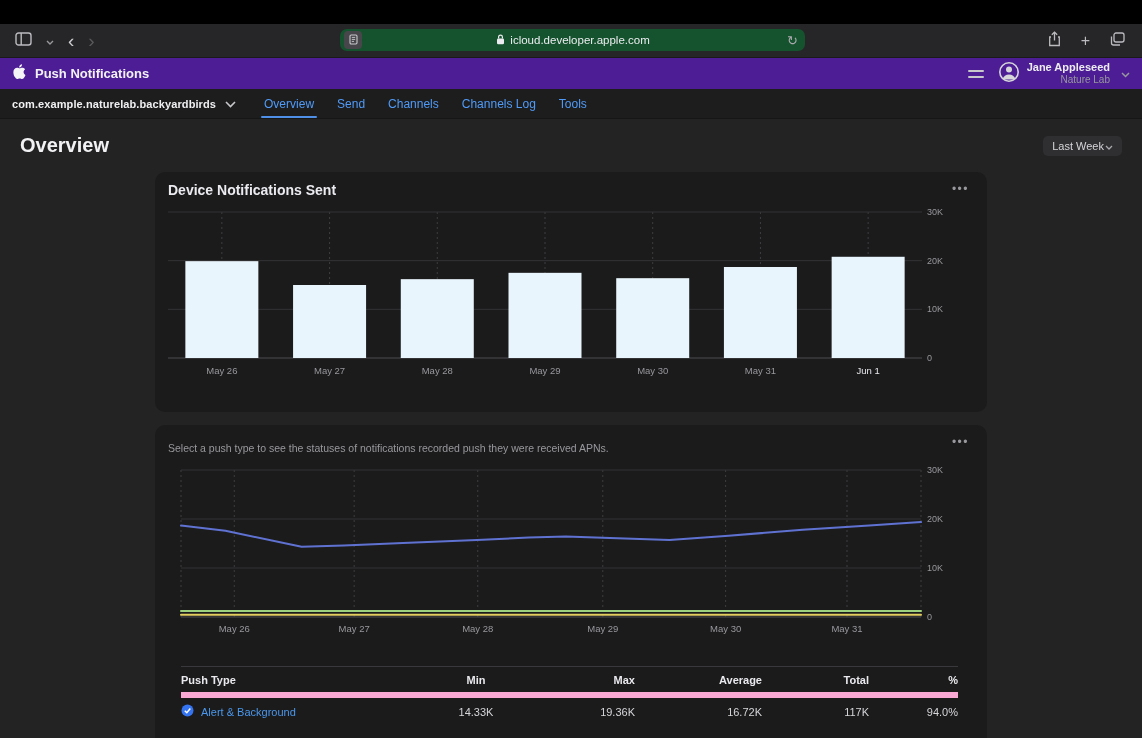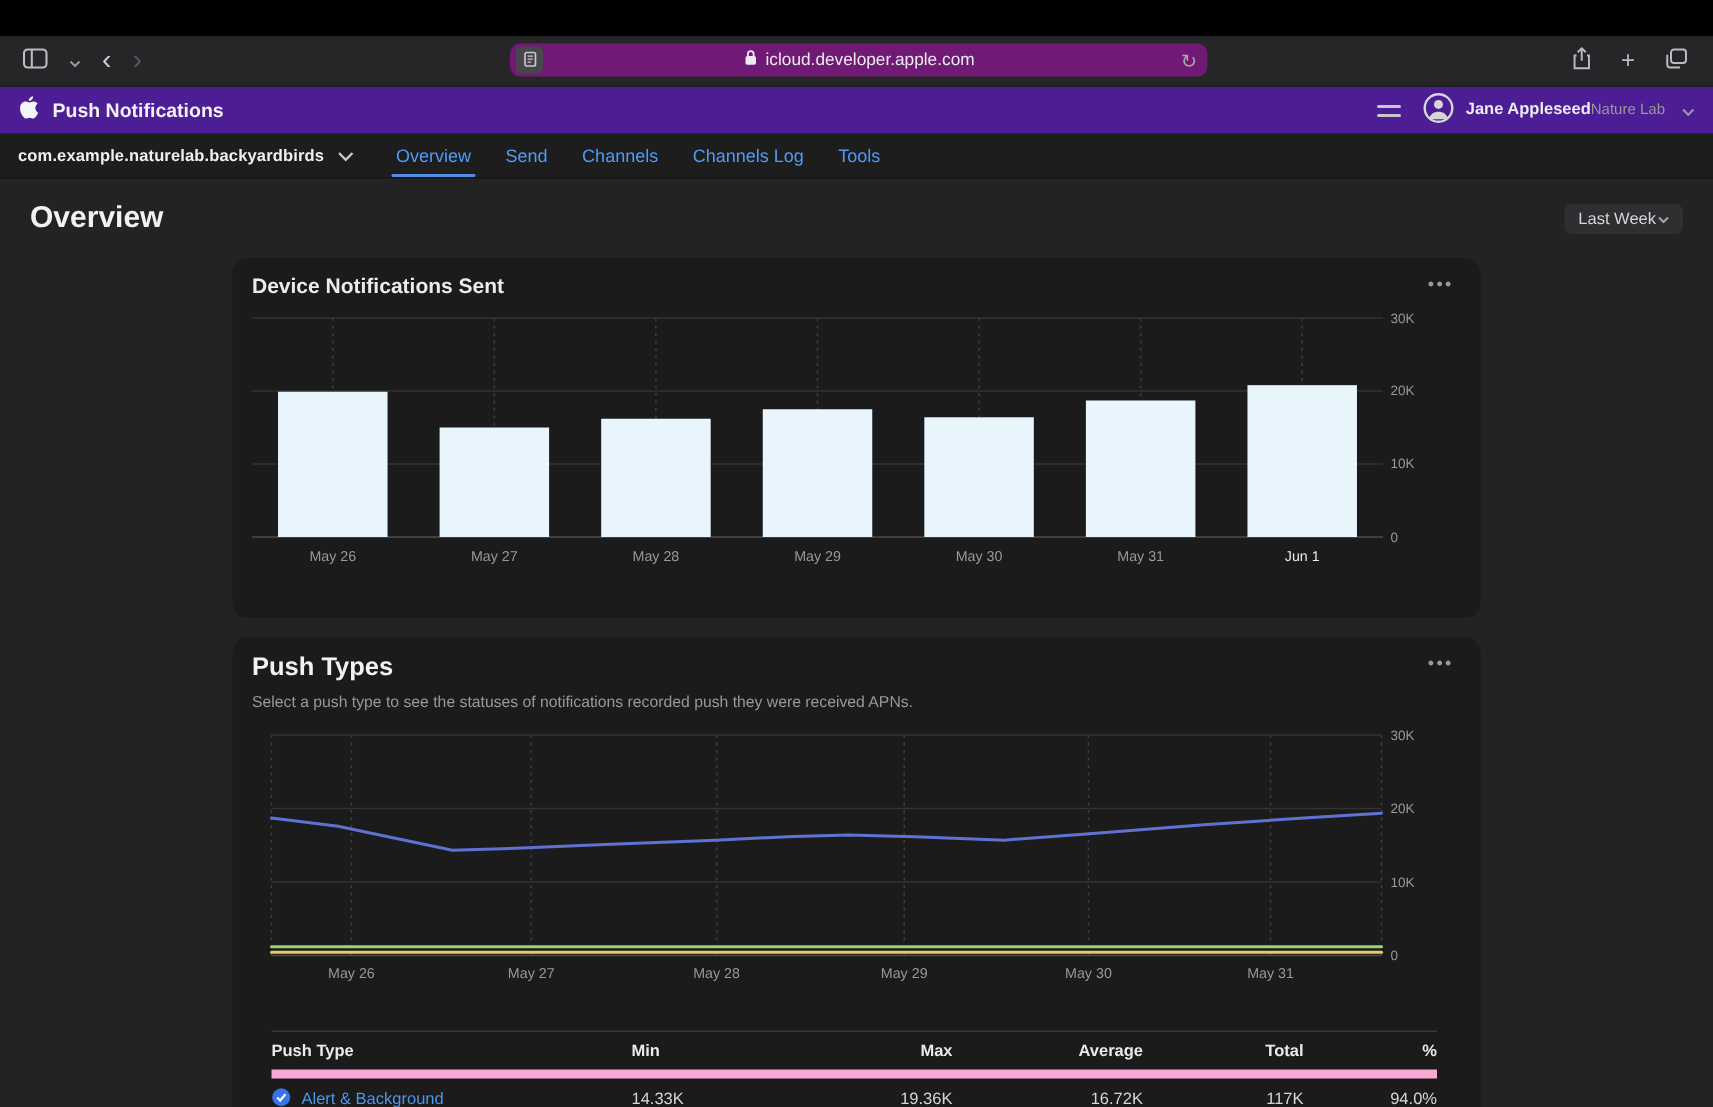--- a/index.html
+++ b/index.html
@@ -14,36 +14,36 @@
   .titlebar{height:24px;background:#000}
 
   
   .toolbar{height:33px;background:#262628;position:relative;border-bottom:1px solid #1a1a1b}
   .tb-left{position:absolute;left:10px;top:0;height:33px;display:flex;align-items:center;gap:4px}
   .icon-btn{background:none;border:none;padding:2px 5px;display:flex;align-items:center;justify-content:center;color:#bcbcc0;cursor:default}
   .nav-glyph{font-size:19px;line-height:1;color:#cfcfd3;font-weight:400}
   .nav-glyph.dim{color:#59595d}
   .url-field{
     position:absolute;left:340px;top:5px;width:465px;height:22px;border-radius:7px;
-    background:#701a75;display:flex;align-items:center;padding:0 4px;box-sizing:border-box;
+    background:#14532d;display:flex;align-items:center;padding:0 4px;box-sizing:border-box;
   }
   .url-left-btn{width:18px;height:18px;border-radius:4px;background:#47474b;border:none;display:flex;align-items:center;justify-content:center;padding:0}
   .url-center{flex:1;display:flex;align-items:center;justify-content:center;gap:5px;color:#ececf0;font-size:11.5px}
   .url-reload{background:none;border:none;color:#a9a9ae;font-size:13px;padding:0 3px}
   .tb-right{position:absolute;right:12px;top:0;height:33px;display:flex;align-items:center;gap:10px}
   .plus-glyph{font-size:16px;color:#bcbcc0;line-height:1}
 
   
   .app-header{height:31px;background:#4c1d95;display:flex;align-items:center;padding:0 12px}
   .app-title{color:#f2f2f5;font-size:13px;font-weight:600;margin-left:8px}
   .hdr-right{margin-left:auto;display:flex;align-items:center;gap:10px}
   .menu-icon{display:flex;flex-direction:column;gap:4px;background:none;border:none;padding:4px}
   .menu-icon i{display:block;width:16px;height:2px;background:#c8c8cc;border-radius:1px}
   .user-chip{display:flex;align-items:center;gap:7px;background:none;border:none;padding:0}
-  .user-text{display:flex;align-items:flex-end;line-height:1.15}
+  .user-text{display:flex;flex-direction:column;align-items:flex-end;line-height:1.15}
   .user-name{color:#ececf0;font-size:11px;font-weight:600}
   .user-org{color:#98989d;font-size:10px}
 
   
   .context-bar{height:29px;background:#1d1d1e;display:flex;align-items:center;padding:0 12px;border-bottom:1px solid #161617}
   .bundle-btn{display:flex;align-items:center;gap:9px;background:none;border:none;padding:0;color:#f0f0f2}
   .bundle-id{font-size:11px;font-weight:700;letter-spacing:.1px}
   .tabs{display:flex;align-items:center;gap:17px;margin-left:25px;height:29px}
   .tab{position:relative;height:29px;display:flex;align-items:center;background:none;border:none;padding:0 3px;color:#509bf8;font-size:12px}
   .tab.active::after{content:"";position:absolute;left:0;right:0;bottom:0;height:2px;background:#4f8fe8;border-radius:1px}
@@ -60,21 +60,21 @@
   .card2-title{color:#f2f2f5;font-size:17px;font-weight:700}
   .card2-sub{color:#98989d;font-size:10.5px;margin-top:7px}
   .chart-wrap{margin-top:10px}
 
   
   .pt-table{margin:24px 0 0 13px;width:777px;font-size:11px}
   .pt-row{display:flex;align-items:center;height:25px}
   .pt-row.head{color:#e9e9ee;font-weight:700;border-top:1px solid #39393d;border-bottom:6px solid #f9a8d4}
   .pt-row.body{color:#d6d6da;height:27px}
   .c-type{flex:1;display:flex;align-items:center;gap:7px}
-  .c-min{width:110px;text-align:left}
+  .c-min{width:110px;text-align:center}
   .c-max{width:104px;text-align:right}
   .c-avg{width:127px;text-align:right}
   .c-total{width:107px;text-align:right}
   .c-pct{width:89px;text-align:right}
   .pt-link{color:#4a97ec}
 </style>
 </head>
 <body>
 
 <div class="titlebar"></div>
@@ -261,21 +261,20 @@
         <text x="592.4285714285714" y="166" text-anchor="middle" font-size="9.5" fill="#98989d">May 31</text>
         <text x="700.1428571428571" y="166" text-anchor="middle" font-size="9.5" fill="#e9e9ee">Jun 1</text>
       </svg>
   </div>
 </div>
 
 <div class="card" style="height:330px">
   <button class="card-more">
     <span>•••</span>
   </button>
-  <div class="card2-title">Push Types</div>
   <div class="card2-sub">Select a push type to see the statuses of notifications recorded push they were received APNs.</div>
   <div class="chart-wrap" style="margin-top:12px">
     <svg id="line-chart" width="806" height="172" viewBox="0 0 806 172">
         <line x1="13" y1="4" x2="13" y2="151" stroke="#3e3e42" stroke-width="1" stroke-dasharray="2 3"></line>
         <line x1="66.28" y1="4" x2="66.28" y2="151" stroke="#3e3e42" stroke-width="1" stroke-dasharray="2 3"></line>
         <line x1="186.16" y1="4" x2="186.16" y2="151" stroke="#3e3e42" stroke-width="1" stroke-dasharray="2 3"></line>
         <line x1="309.74" y1="4" x2="309.74" y2="151" stroke="#3e3e42" stroke-width="1" stroke-dasharray="2 3"></line>
         <line x1="434.79999999999995" y1="4" x2="434.79999999999995" y2="151" stroke="#3e3e42" stroke-width="1" stroke-dasharray="2 3"></line>
         <line x1="557.64" y1="4" x2="557.64" y2="151" stroke="#3e3e42" stroke-width="1" stroke-dasharray="2 3"></line>
         <line x1="679" y1="4" x2="679" y2="151" stroke="#3e3e42" stroke-width="1" stroke-dasharray="2 3"></line>

